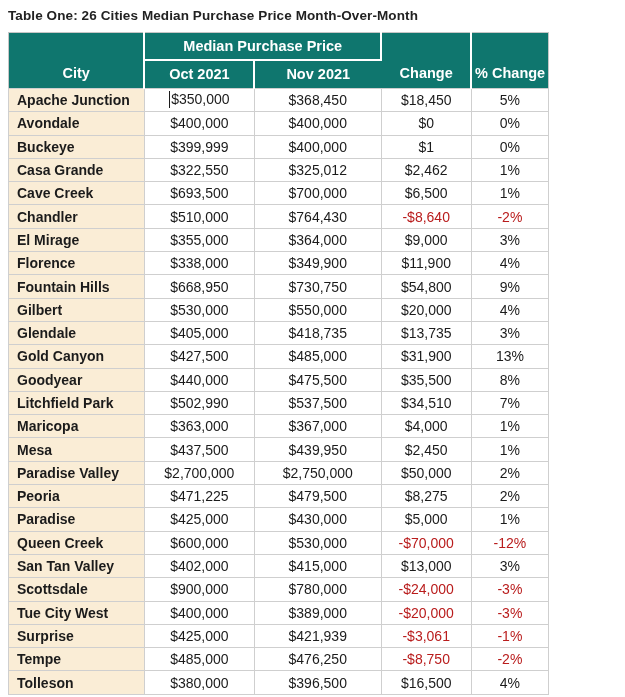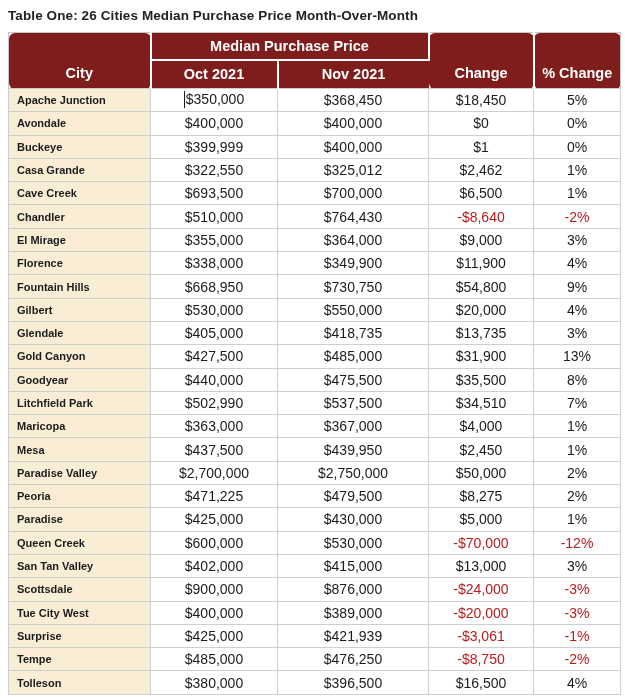--- a/index.html
+++ b/index.html
@@ -1,71 +1,70 @@
 <!DOCTYPE html>
 <html><head>
 <meta charset="utf-8">
 <style>
   html, body { margin: 0; padding: 0; background: #ffffff; }
   body {
     font-family: "Liberation Sans", sans-serif;
     color: #1b1b1b;
     width: 625px;
   }
-  .page { width: 625px; height: 697px; overflow: hidden; }
+  .page { width: 549px; height: 697px; overflow: hidden; }
 
   .title {
     font-size: 13.5px;
     font-weight: bold;
     color: #222222;
     padding: 8px 0 9px 8px;
     letter-spacing: .1px;
   }
 
   table.price-table {
     border-collapse: collapse;
     table-layout: fixed;
     margin-left: 8px;
     border: 1px solid #c6c6c6;
   }
 
   
   thead th {
-    background: #7f1d1d;
+    background: #0f766e;
     color: #ffffff;
     font-weight: bold;
     font-size: 14.5px;
     text-align: center;
     padding: 0;
   }
   thead tr.r1 { height: 27px; }
   thead tr.r2 { height: 29px; }
   th.city-h, th.change-h, th.pct-h {
     vertical-align: bottom;
     padding-bottom: 7px;
-    border-radius: 6px;
   }
   th.city-h, th.group-h, th.change-h, th.oct-h { border-right: 2px solid #ffffff; }
   th.group-h { border-bottom: 2px solid #ffffff; vertical-align: middle; }
 
   
   tbody td {
     height: 22.3px;
     border: 1px solid #cfcfcf;
     text-align: center;
     font-size: 14px;
     padding: 0;
     background: #ffffff;
     white-space: nowrap;
   }
   tbody td.city {
     text-align: left;
     padding-left: 8px;
     font-weight: bold;
-    font-size: 11px;
+    font-size: 14px;
     background: #FAEDD6;
     border-color: #cfcfcf;
     margin-left: 43px;
   }
   tbody td.neg { color: #b91c1c; }
 
   
   td.caret::before {
     content: "";
     display: inline-block;
@@ -249,21 +248,21 @@
         <tr>
           <td class="city">San Tan Valley</td>
           <td>$402,000</td>
           <td>$415,000</td>
           <td>$13,000</td>
           <td>3%</td>
         </tr>
         <tr>
           <td class="city">Scottsdale</td>
           <td>$900,000</td>
-          <td>$876,000</td>
+          <td>$780,000</td>
           <td class="neg">-$24,000</td>
           <td class="neg">-3%</td>
         </tr>
         <tr>
           <td class="city">Tue City West</td>
           <td>$400,000</td>
           <td>$389,000</td>
           <td class="neg">-$20,000</td>
           <td class="neg">-3%</td>
         </tr>

